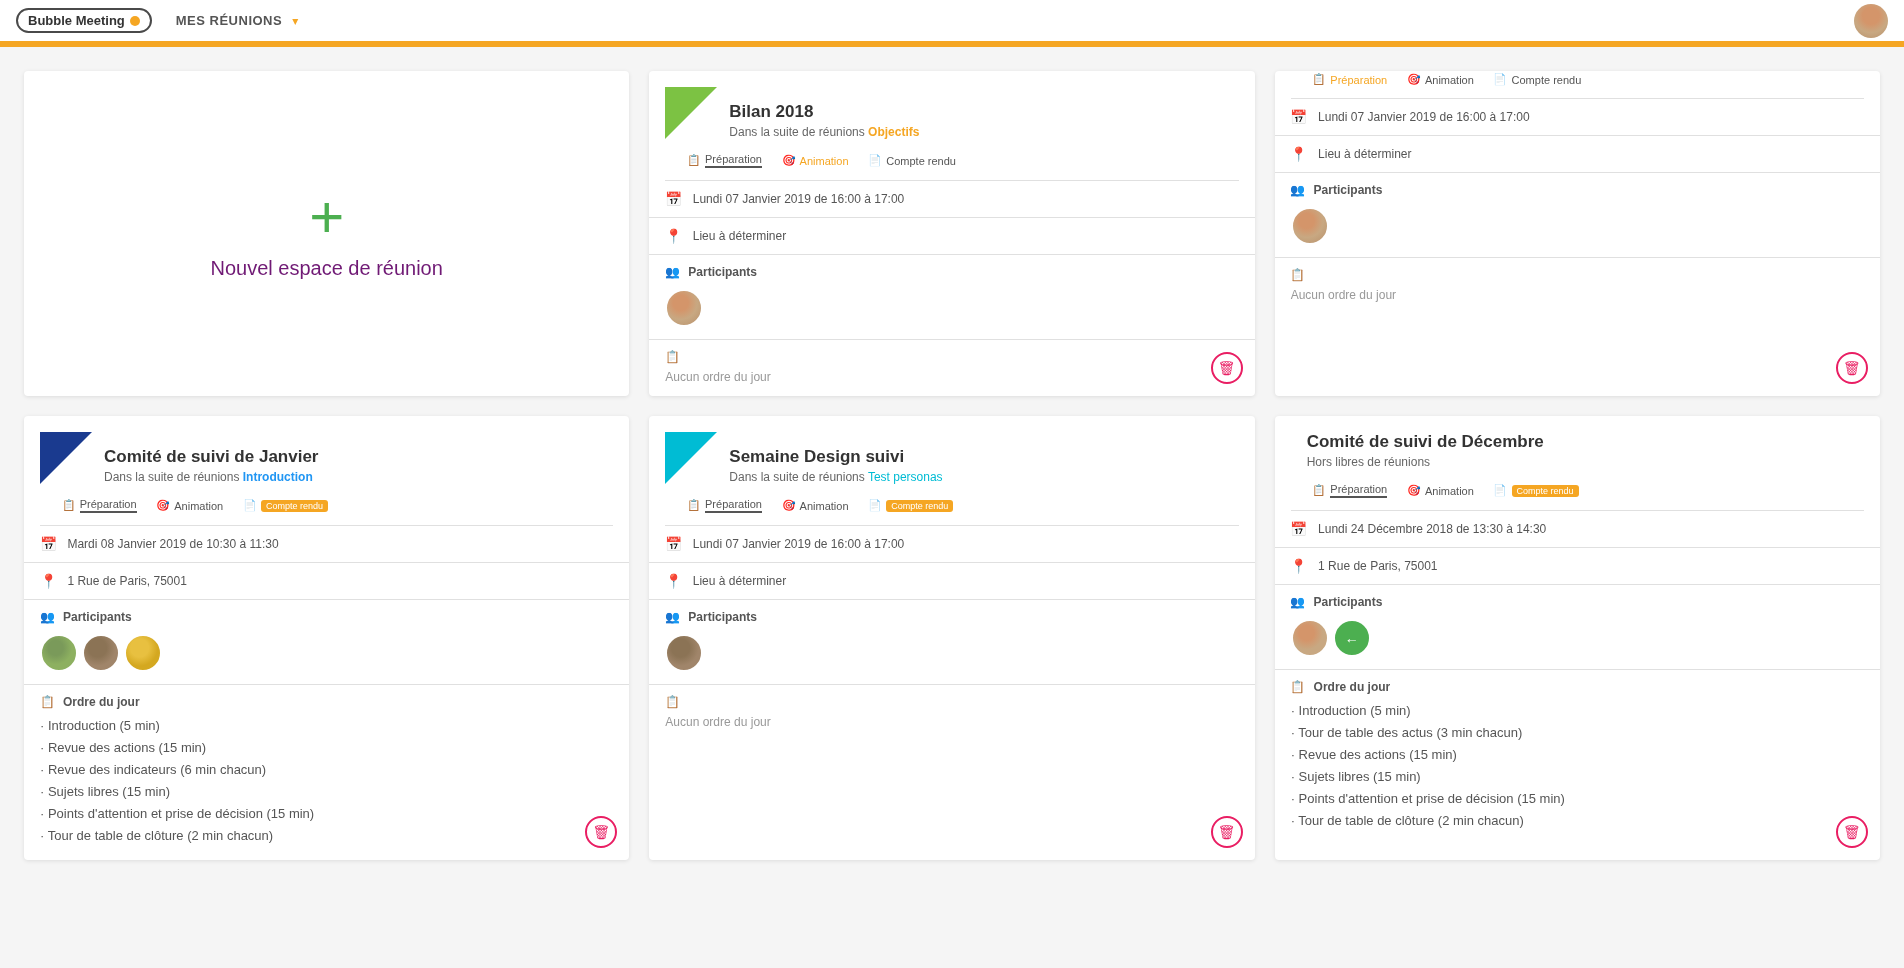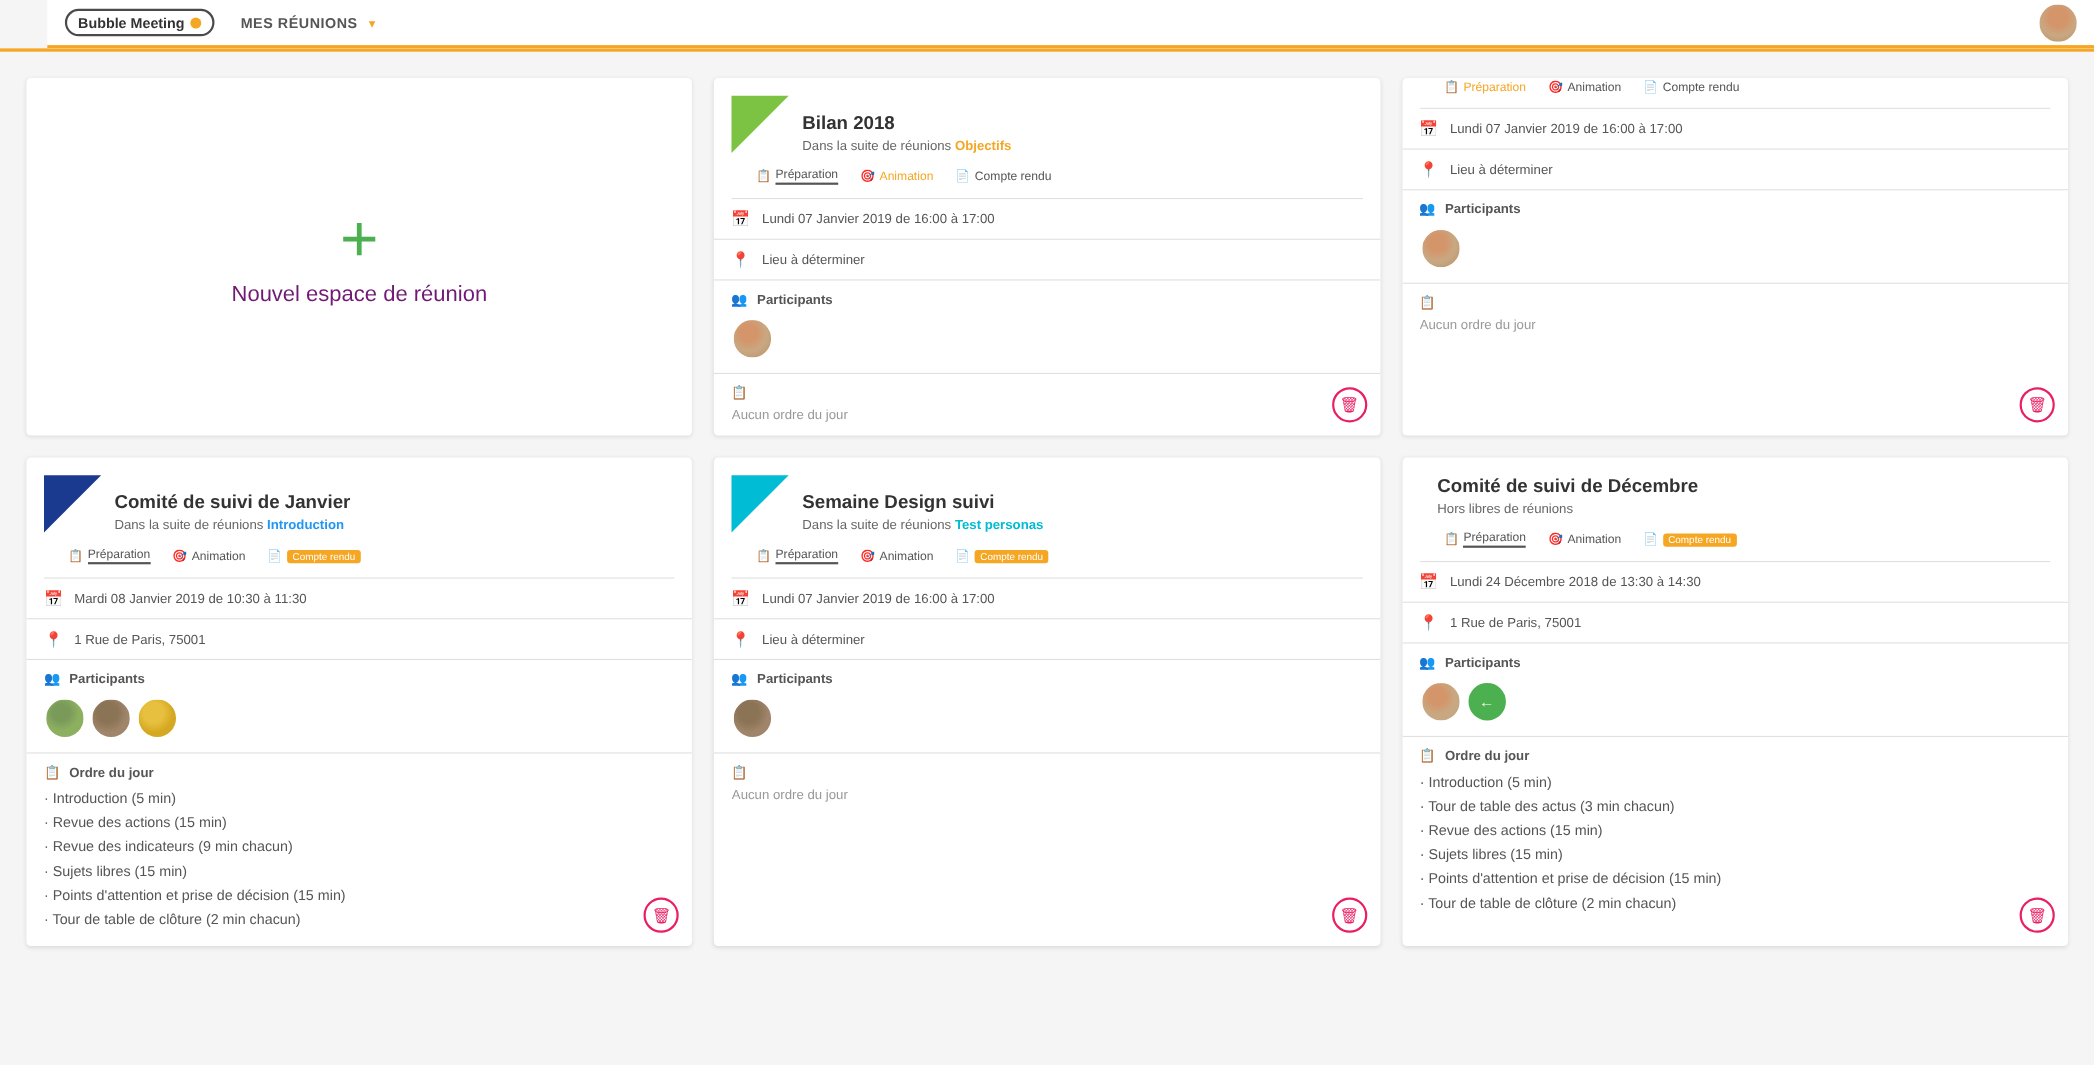--- a/index.html
+++ b/index.html
@@ -8,21 +8,20 @@
     
     .header {
       display: flex;
       align-items: center;
       background: white;
       border-bottom: 3px solid #f5a623;
       padding: 0 16px;
       height: 44px;
       position: relative;
       z-index: 10;
-      margin-left: 43px;
     }
     .logo {
       display: flex;
       align-items: center;
       border: 2px solid #4a4a4a;
       border-radius: 20px;
       padding: 3px 10px;
       margin-right: 16px;
     }
     .logo-text { font-size: 13px; font-weight: bold; color: #333; }
@@ -111,21 +110,21 @@
     .corner-darkblue::before {
       border-width: 52px 52px 0 0;
       border-color: #1565c0 transparent transparent transparent;
     }
 
     .card-title-area { flex: 1; }
     .card-title { font-size: 17px; font-weight: bold; color: #333; margin-bottom: 3px; }
     .card-subtitle { font-size: 12px; color: #666; }
     .card-subtitle-link-orange { color: #f5a623; font-weight: bold; text-decoration: none; }
     .card-subtitle-link-blue { color: #2196f3; font-weight: bold; text-decoration: none; }
-    .card-subtitle-link-green { color: #00bcd4; font-weight: bold; text-decoration: none; }
+    .card-subtitle-link-green { color: #00bcd4; font-weight: normal; text-decoration: none; }
 
     .card-tabs {
       display: flex;
       align-items: center;
       padding: 0 16px 10px 16px;
       gap: 8px;
       border-bottom: 1px solid #e0e0e0;
       margin: 0 16px 0 16px;
     }
     .tab-item {
@@ -382,21 +381,21 @@
         </div>
       </div>
       <div class="card-agenda">
         <div class="agenda-header">
           <span>📋</span>
           <span>Ordre du jour</span>
         </div>
         <div class="agenda-items" id="agenda-comite-janvier">
             <div>· Introduction (5 min)</div>
             <div>· Revue des actions (15 min)</div>
-            <div>· Revue des indicateurs (9 min chacun)</div>
+            <div>· Revue des indicateurs (6 min chacun)</div>
             <div>· Sujets libres (15 min)</div>
             <div>· Points d'attention et prise de décision (15 min)</div>
             <div>· Tour de table de clôture (2 min chacun)</div>
           </div>
       </div>
       <button class="delete-btn">🗑</button>
     </div>
 
     <div class="card">
       <div class="card-header">

